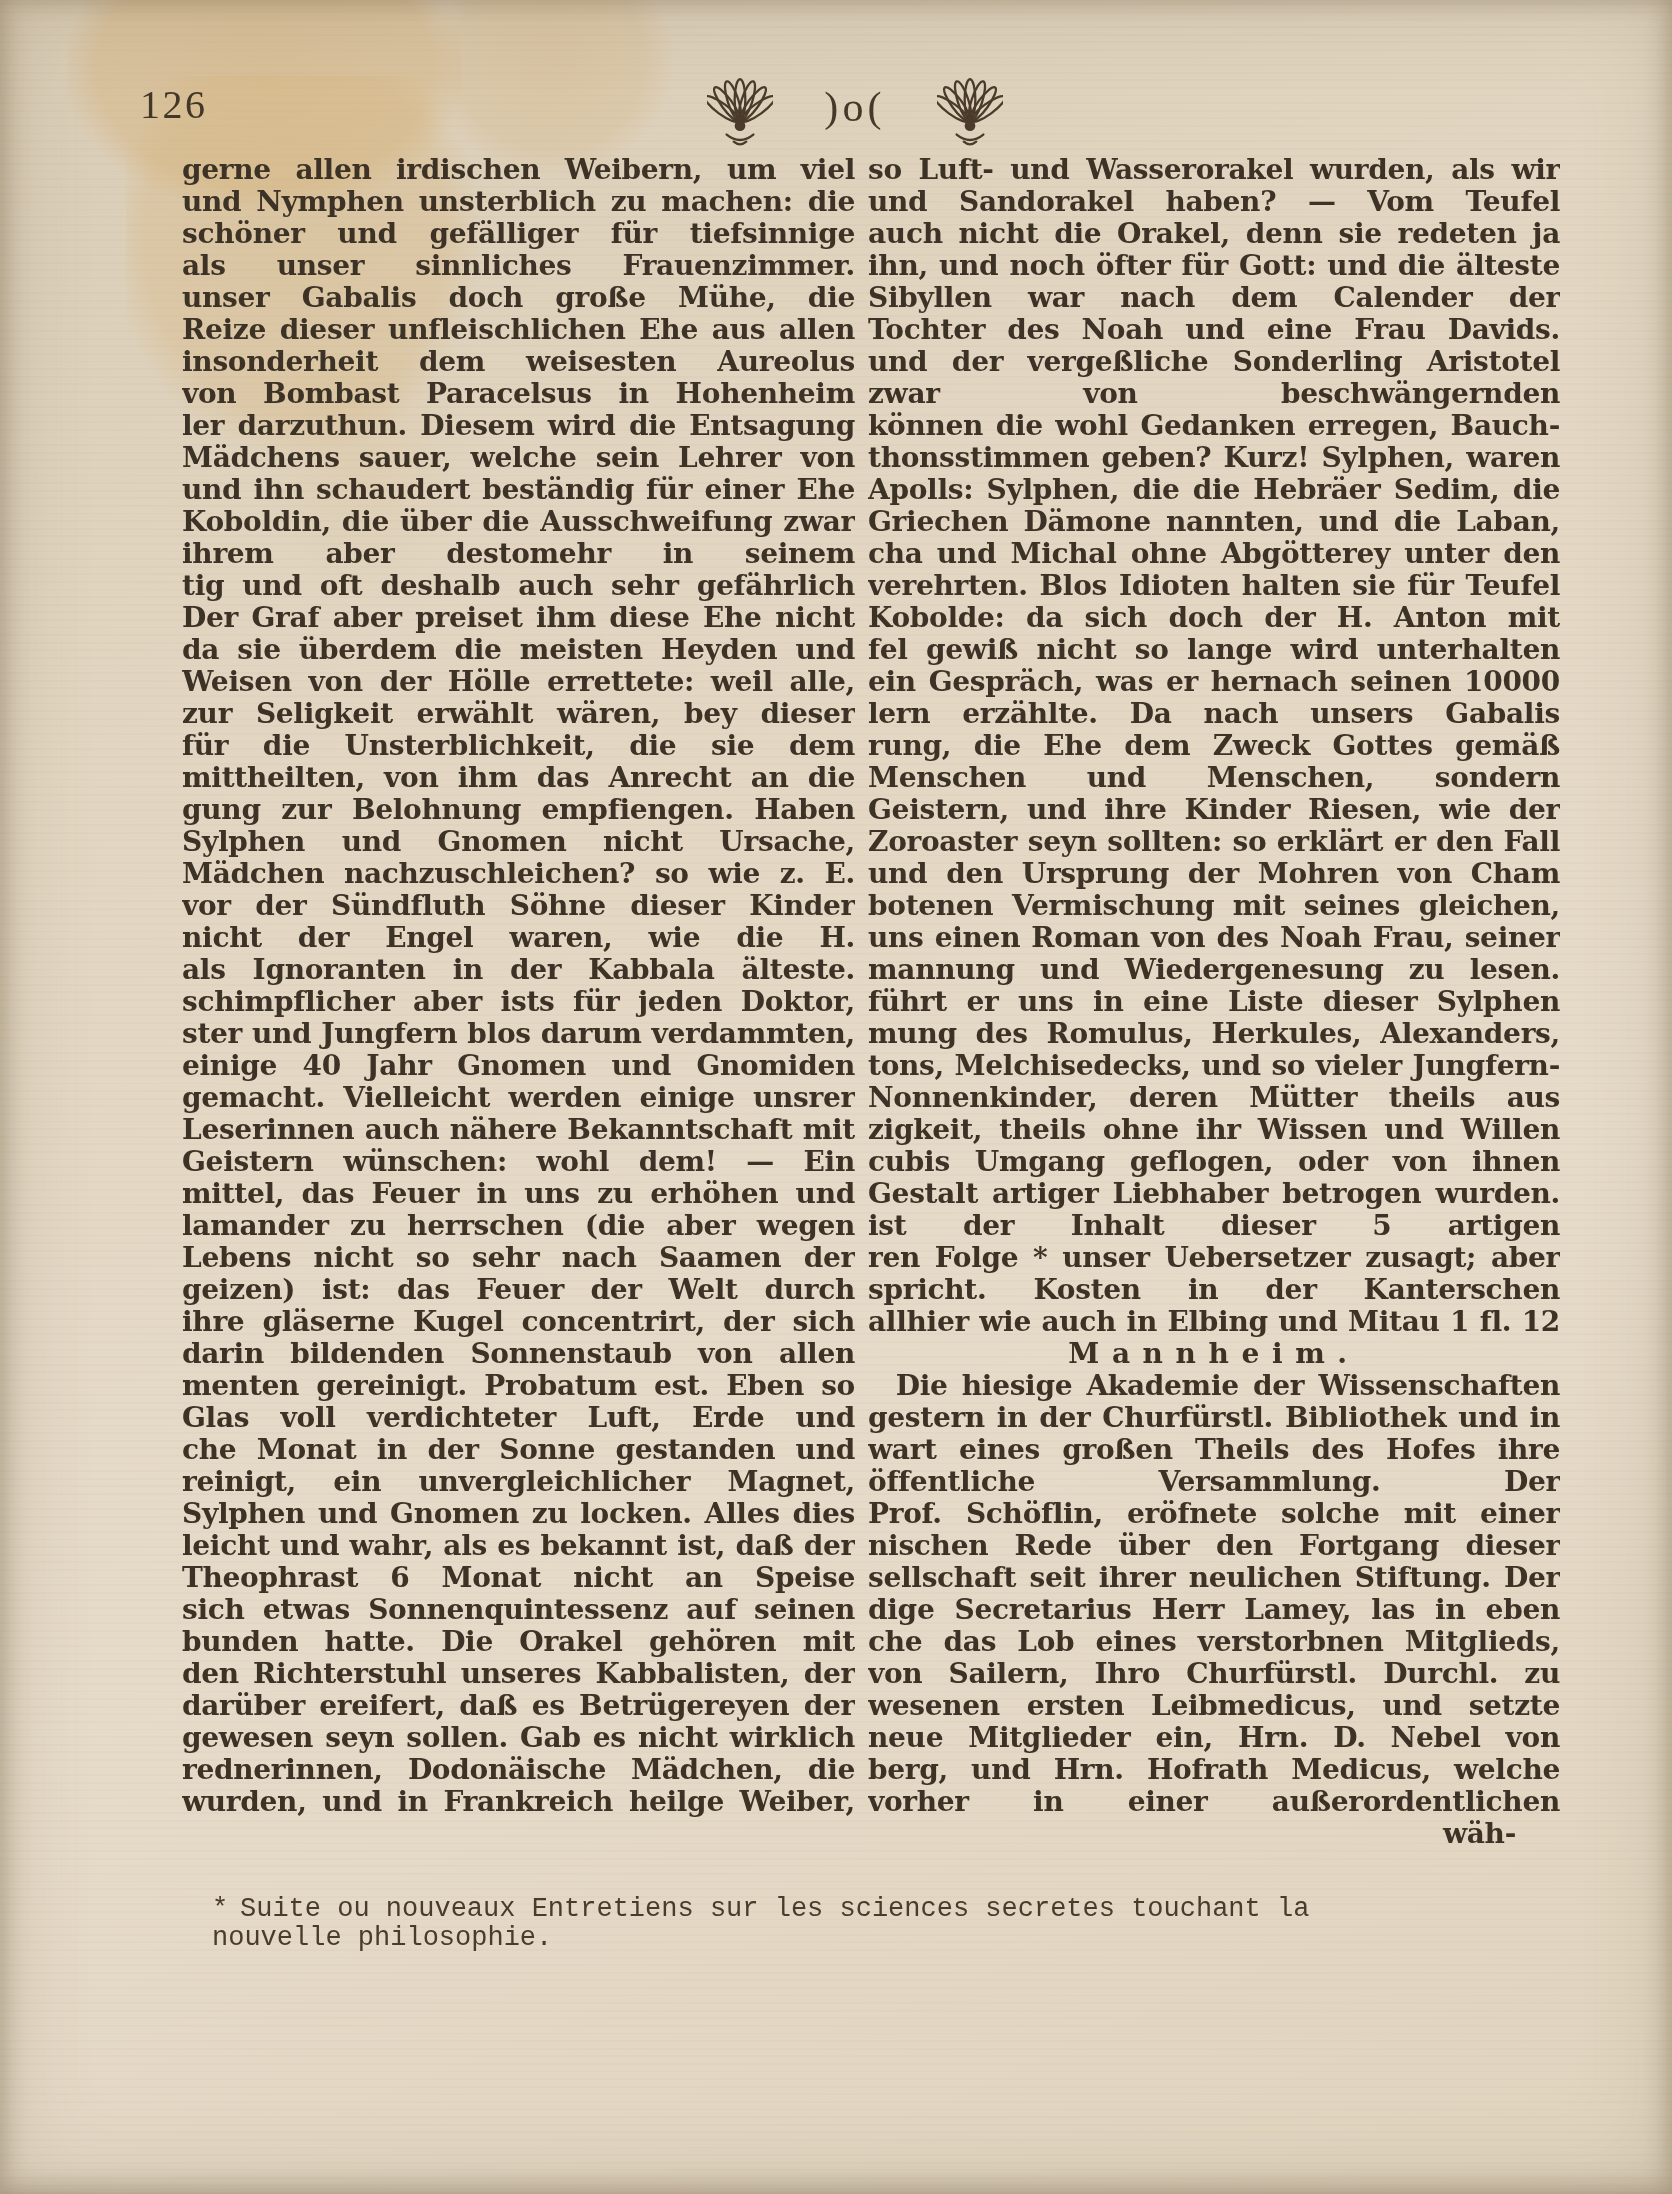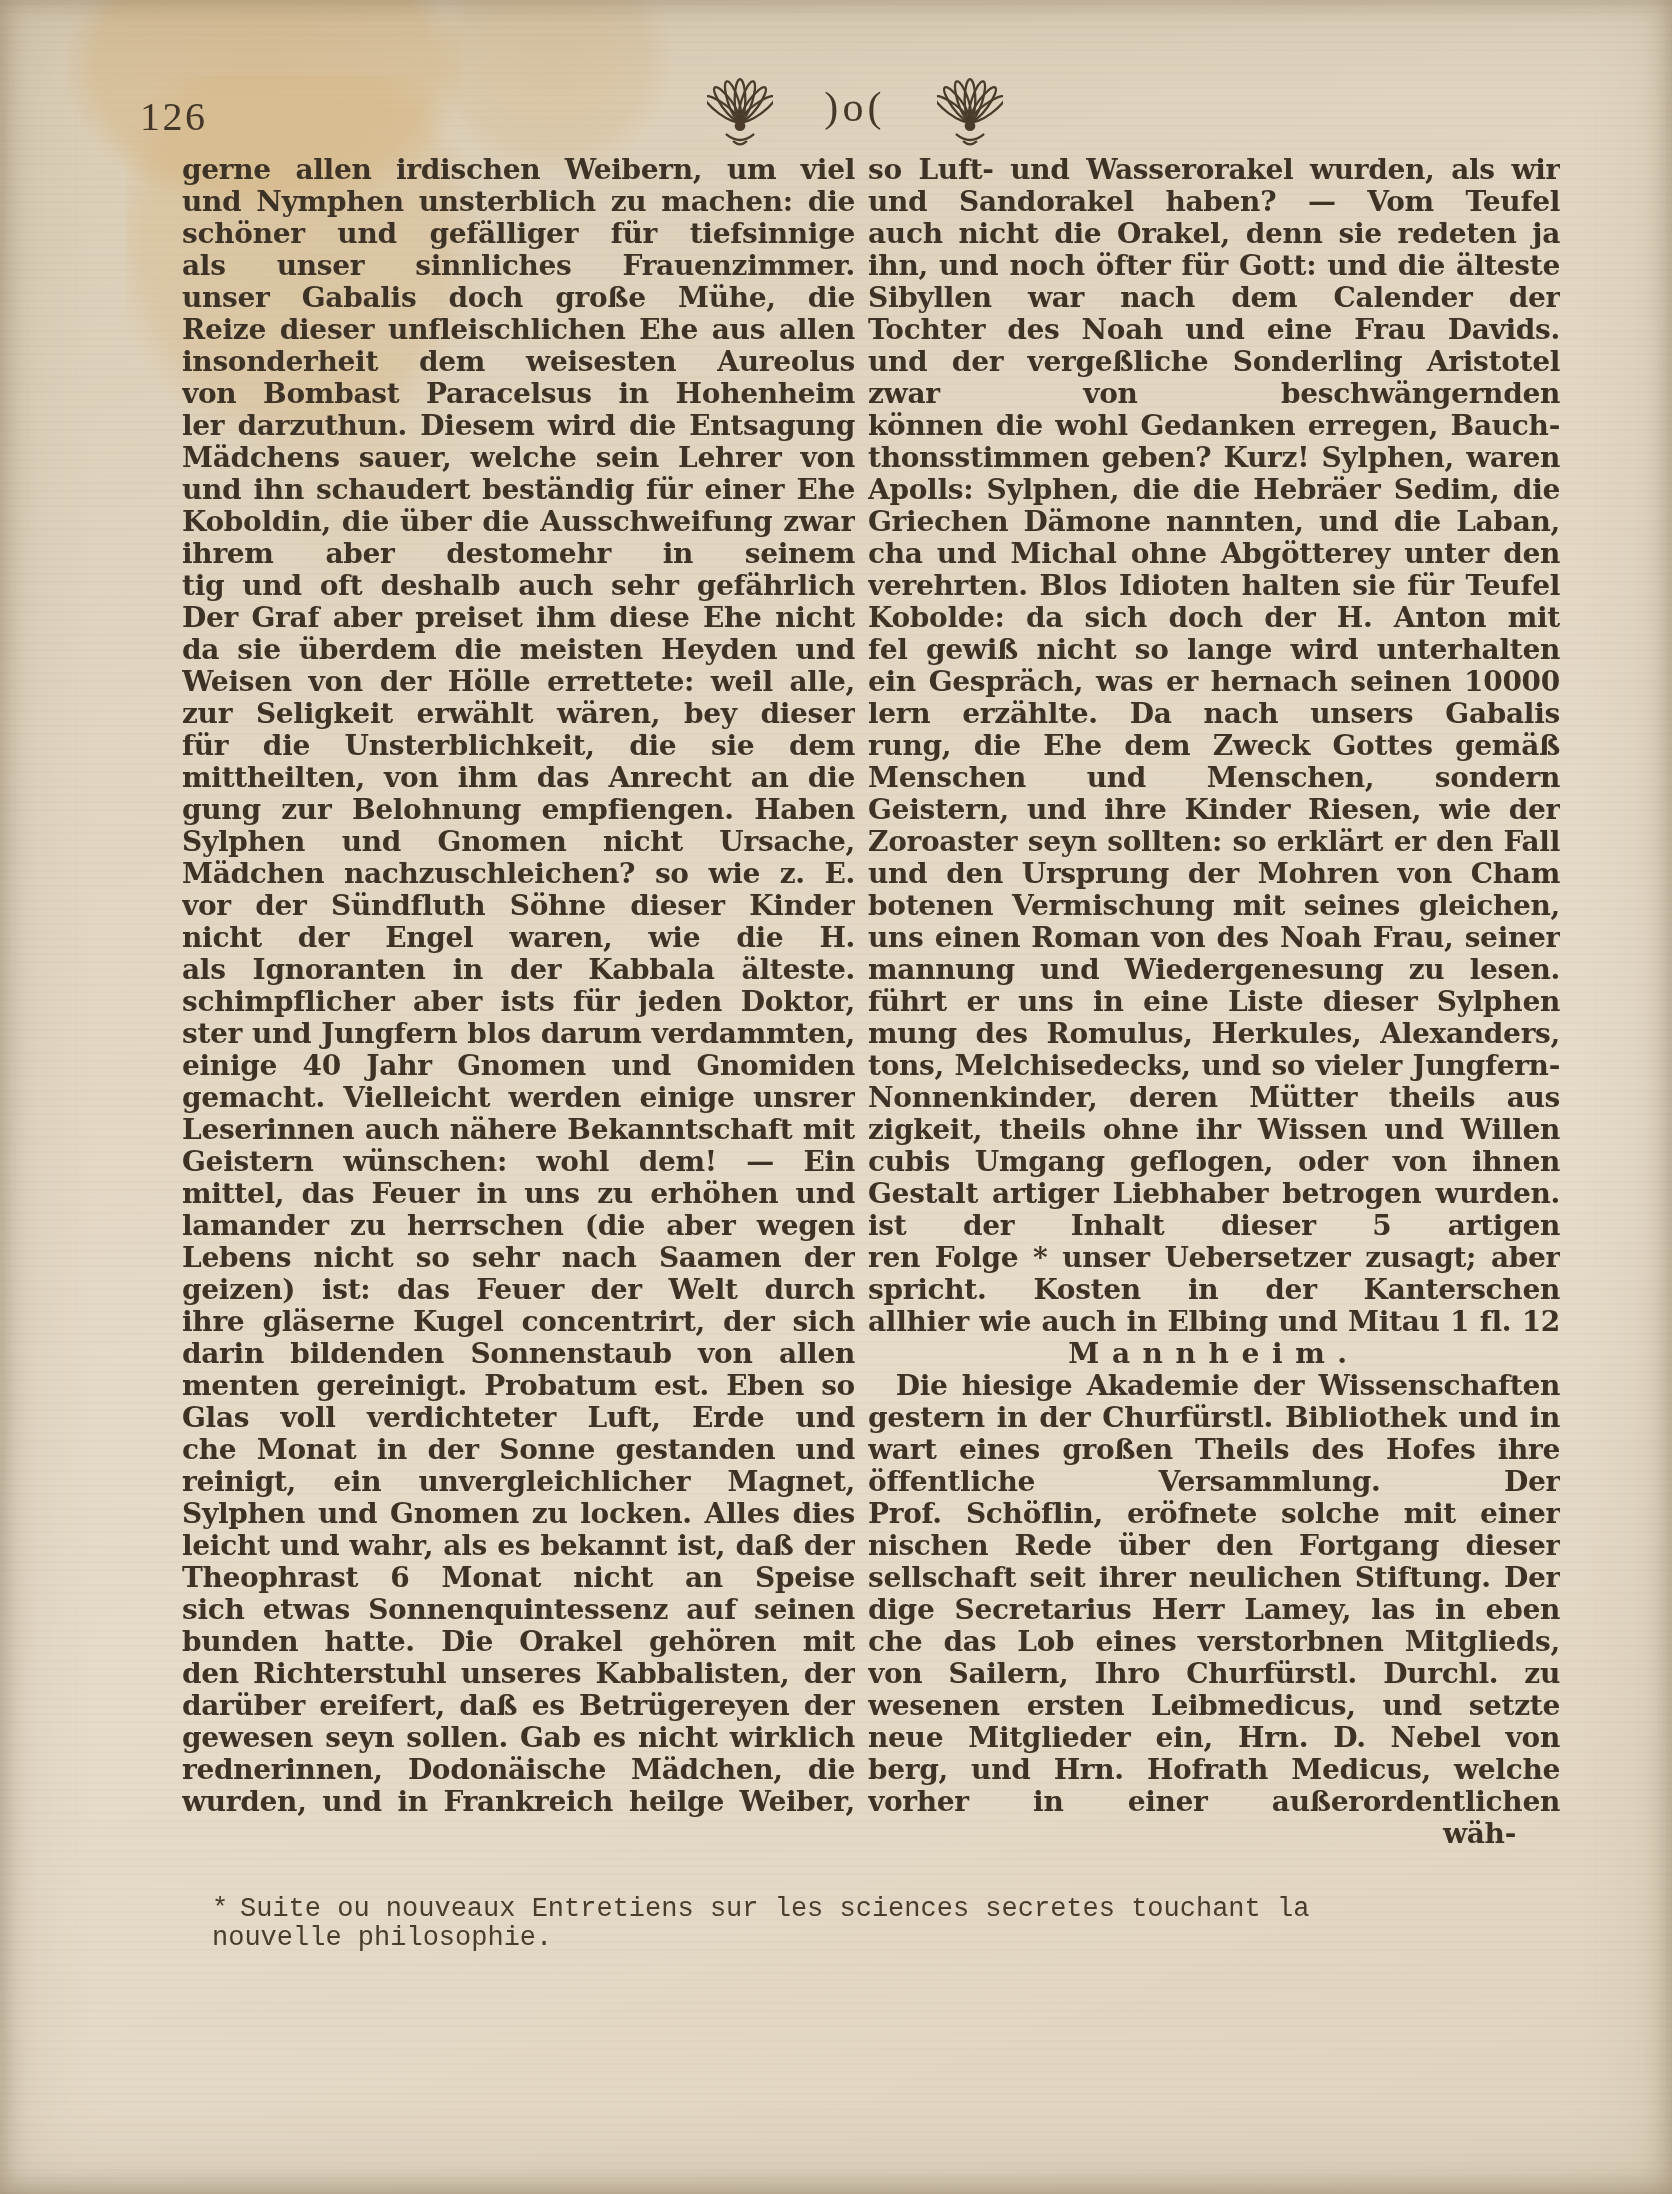--- a/index.html
+++ b/index.html
@@ -41,21 +41,21 @@
   .stain-c {
     left: 429px; top: -34px; width: 244px; height: 210px;
     background: radial-gradient(ellipse at 50% 45%, rgba(210,178,126,0.36) 0%, rgba(210,178,126,0.26) 55%, rgba(210,178,126,0) 72%);
   }
   .stain-d {
     left: 252px; top: 353px; width: 219px; height: 252px;
     background: radial-gradient(ellipse at 50% 40%, rgba(212,181,130,0.22) 0%, rgba(212,181,130,0) 70%);
   }
   .page-number {
     position: absolute;
-    left: 140px; top: 93px;
+    left: 140px; top: 81px;
     font-family: "Liberation Serif", serif;
     font-size: 40px;
     letter-spacing: 2.5px;
     color: #433729;
   }
   .header-ornaments {
     position: absolute;
     left: 707px; top: 61px;
     width: 296px; height: 98px;
     display: flex;

